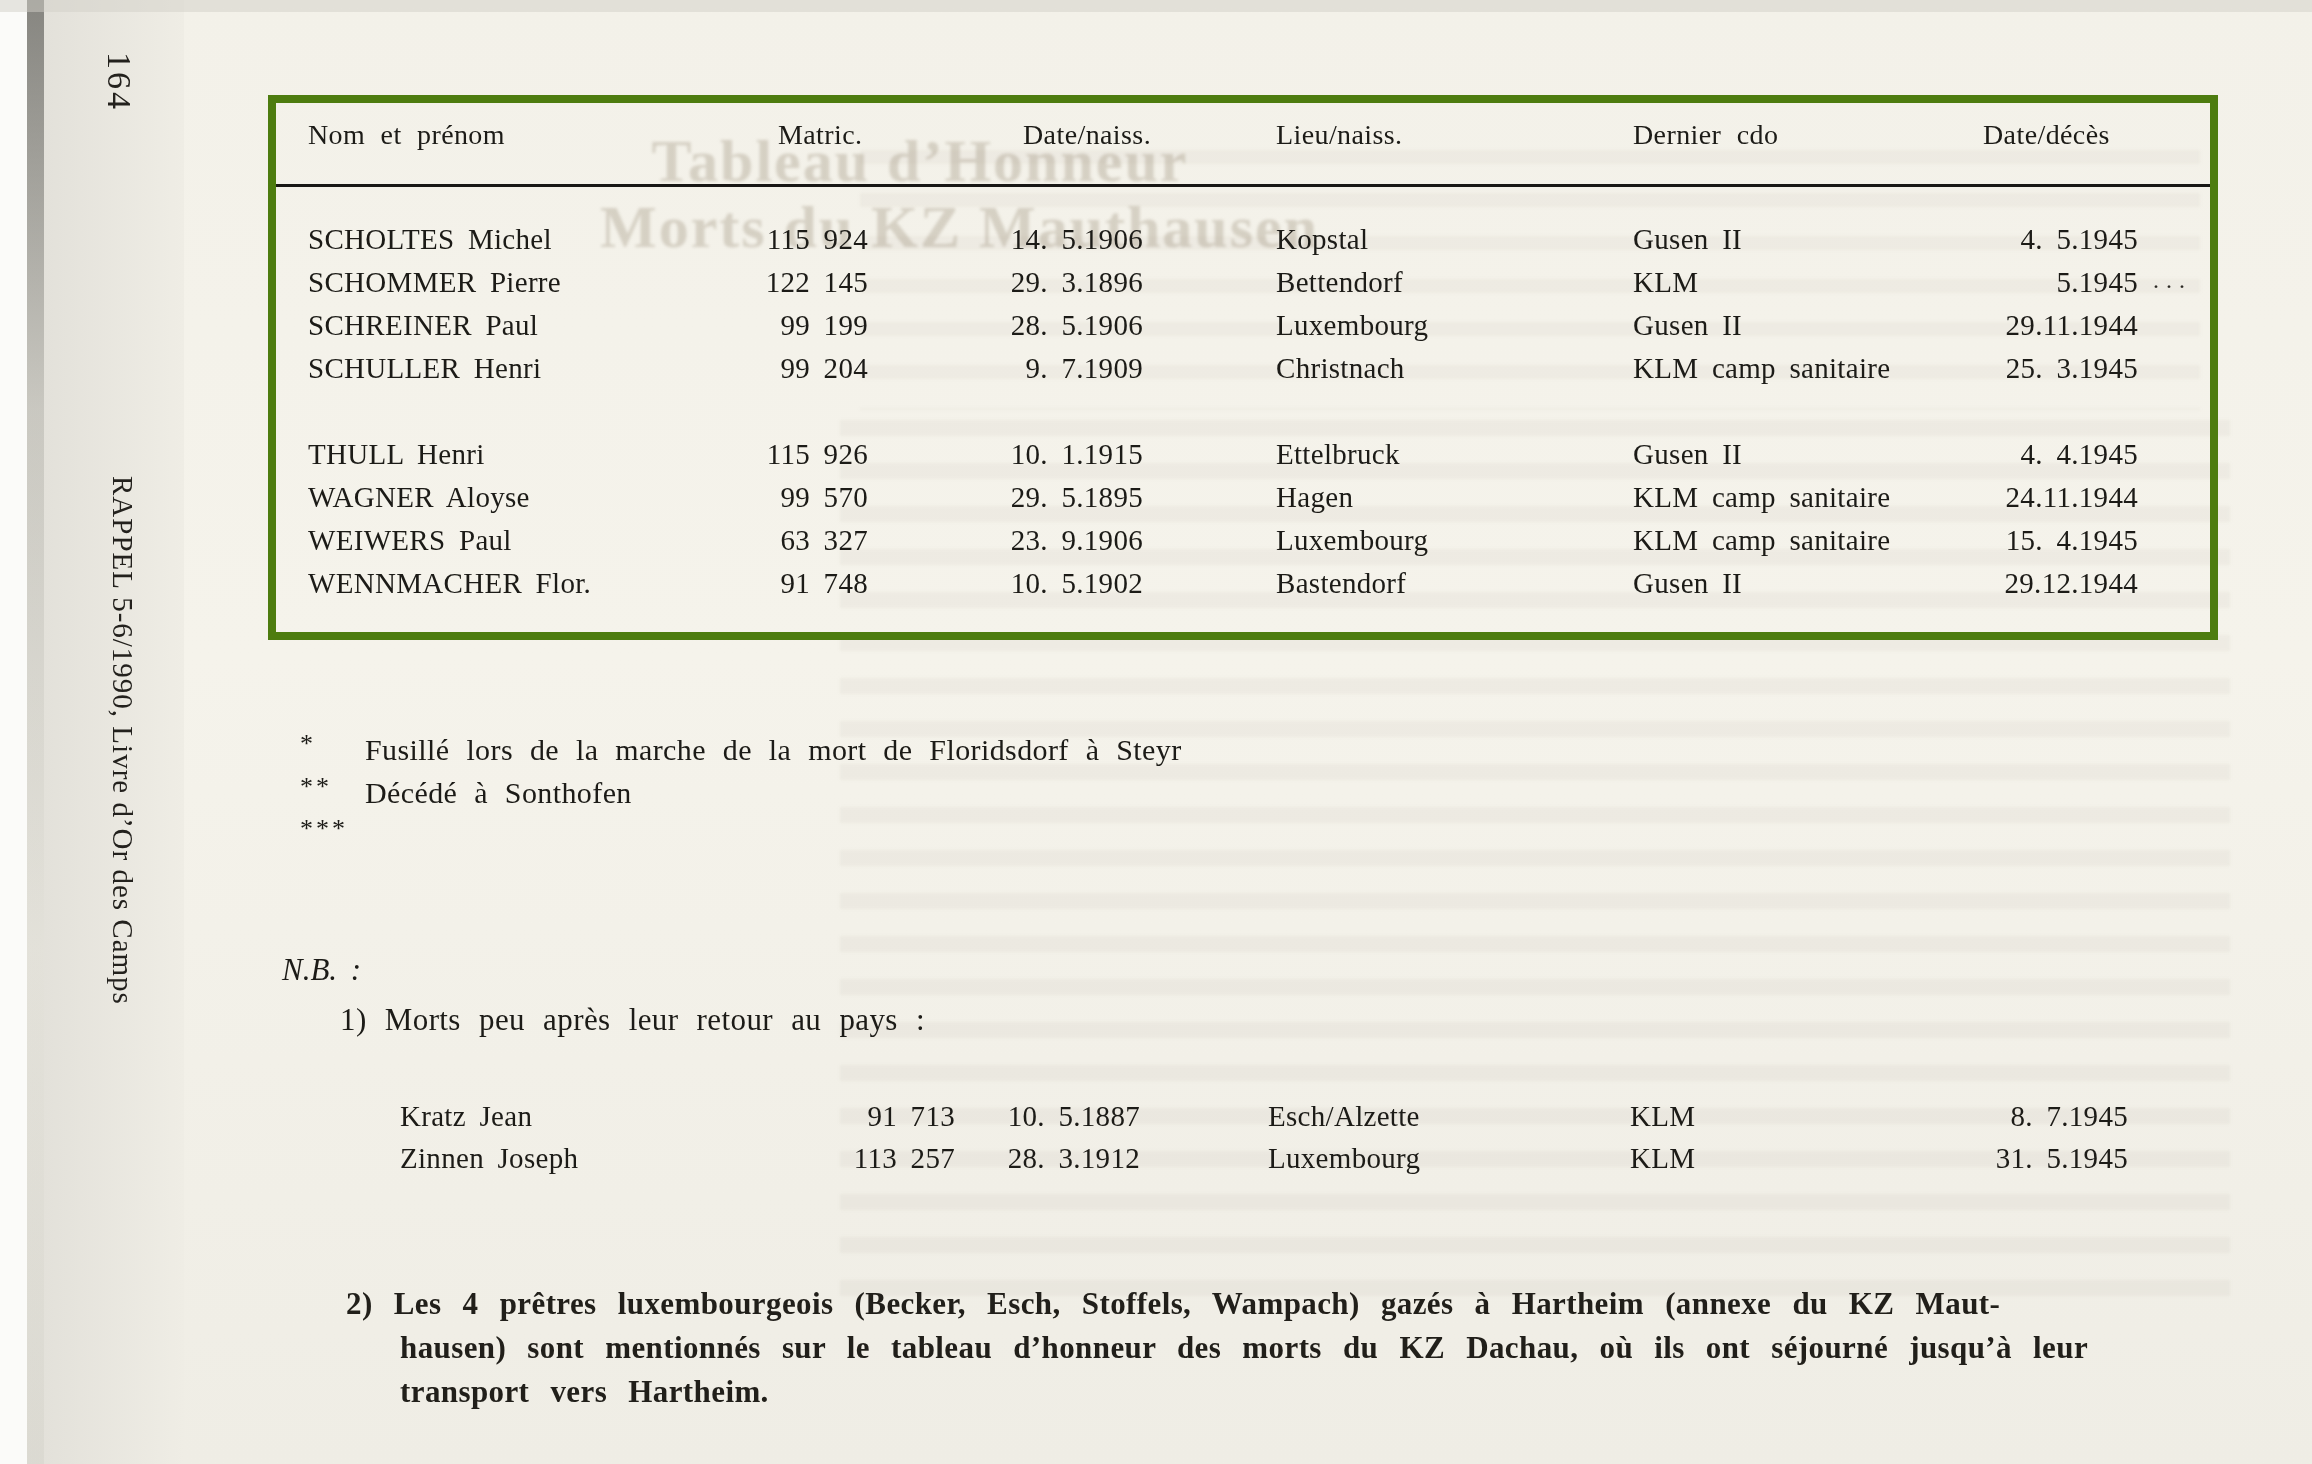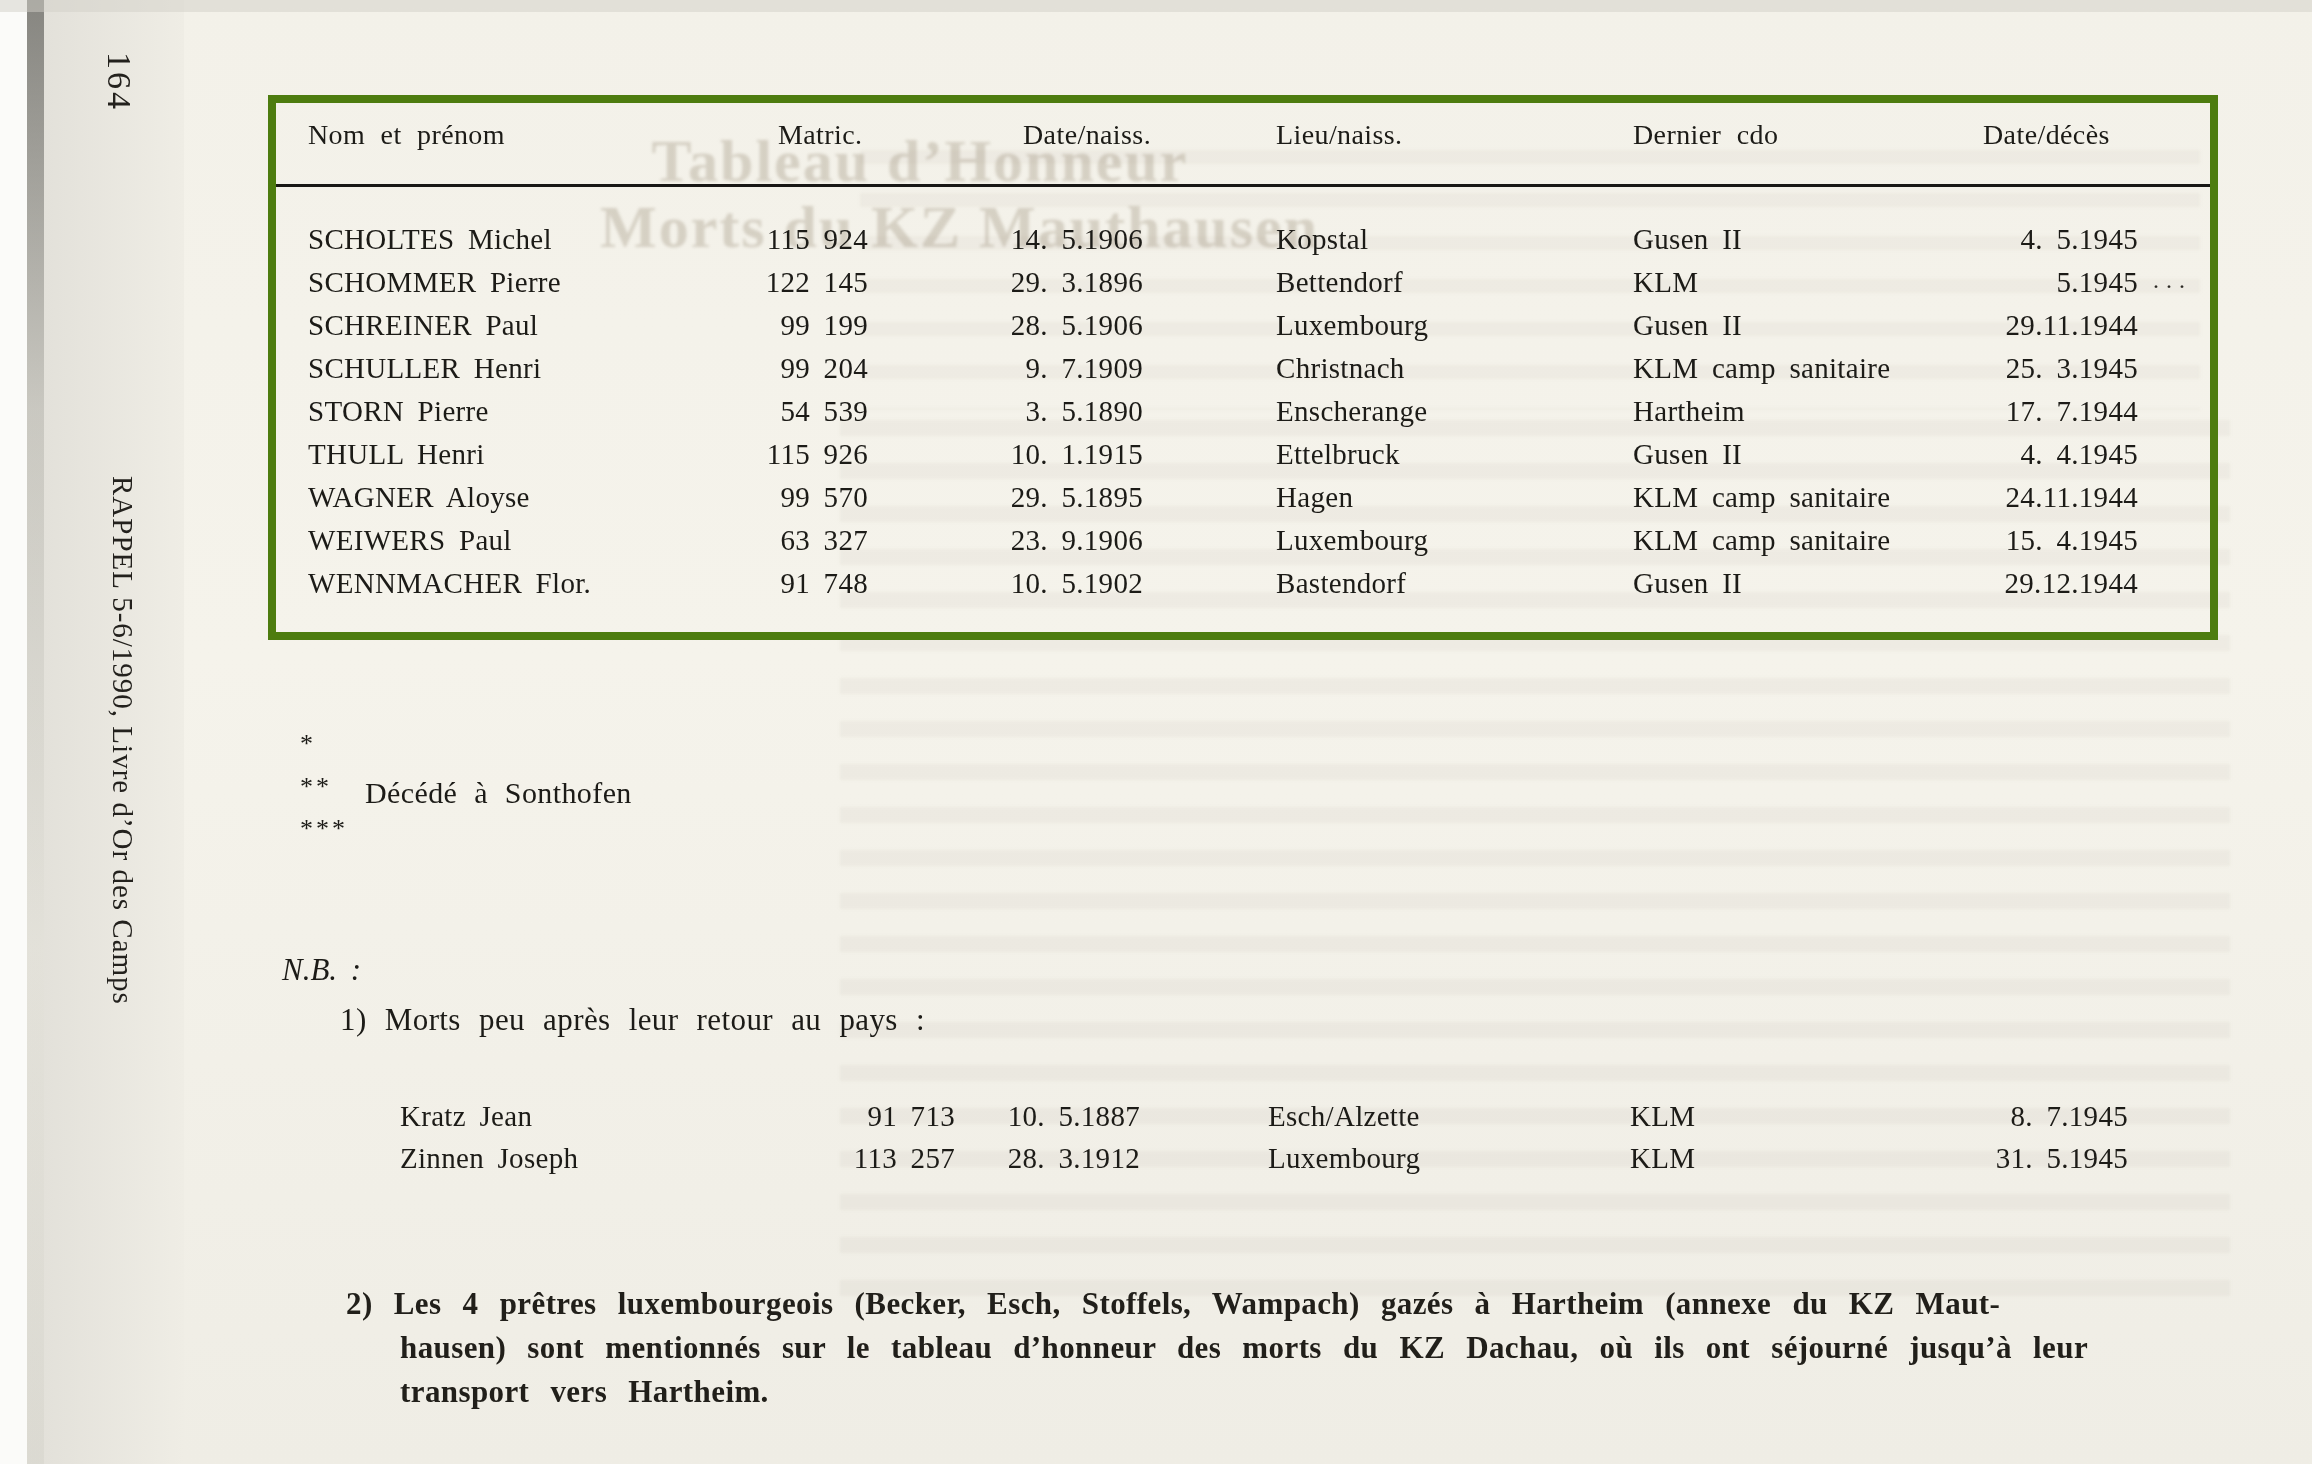--- a/index.html
+++ b/index.html
@@ -150,28 +150,20 @@
     <span class="c-deces">29.11.1944</span>
   </div>
   <div class="trow" style="top:249px">
     <span class="c-name">SCHULLER Henri</span>
     <span class="c-matric">99 204</span>
     <span class="c-dnaiss">9. 7.1909</span>
     <span class="c-lieu">Christnach</span>
     <span class="c-cdo">KLM camp sanitaire</span>
     <span class="c-deces">25. 3.1945</span>
   </div>
-  <div class="trow" style="top:292px">
-    <span class="c-name">STORN Pierre</span>
-    <span class="c-matric">54 539</span>
-    <span class="c-dnaiss">3. 5.1890</span>
-    <span class="c-lieu">Enscherange</span>
-    <span class="c-cdo">Hartheim</span>
-    <span class="c-deces">17. 7.1944</span>
-  </div>
   <div class="trow" style="top:335px">
     <span class="c-name">THULL Henri</span>
     <span class="c-matric">115 926</span>
     <span class="c-dnaiss">10. 1.1915</span>
     <span class="c-lieu">Ettelbruck</span>
     <span class="c-cdo">Gusen II</span>
     <span class="c-deces">4. 4.1945</span>
   </div>
   <div class="trow" style="top:378px">
     <span class="c-name">WAGNER Aloyse</span>
@@ -196,20 +188,21 @@
     <span class="c-lieu">Bastendorf</span>
     <span class="c-cdo">Gusen II</span>
     <span class="c-deces">29.12.1944</span>
   </div>
 
   <span class="schommer-note">···</span>
 </div>
 
 <div class="fnrow" style="top:733px">
   <span class="fn-marker">*</span>
+  <span class="fn-text">Fusillé lors de la marche de la mort de Floridsdorf à Steyr</span>
 </div>
 <div class="fnrow" style="top:776px">
   <span class="fn-marker">**</span>
   <span class="fn-text">Décédé à Sonthofen</span>
 </div>
 <div class="fnrow" style="top:818px">
   <span class="fn-marker">***</span>
 </div>
 
 <div class="abs nb-label">N.B. :</div>

